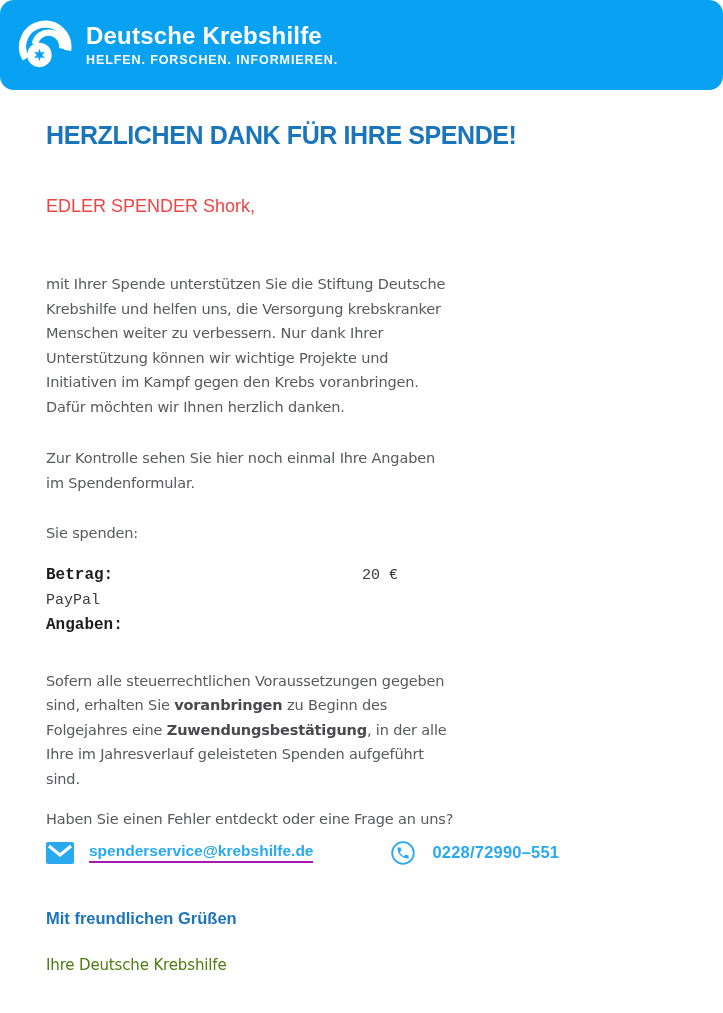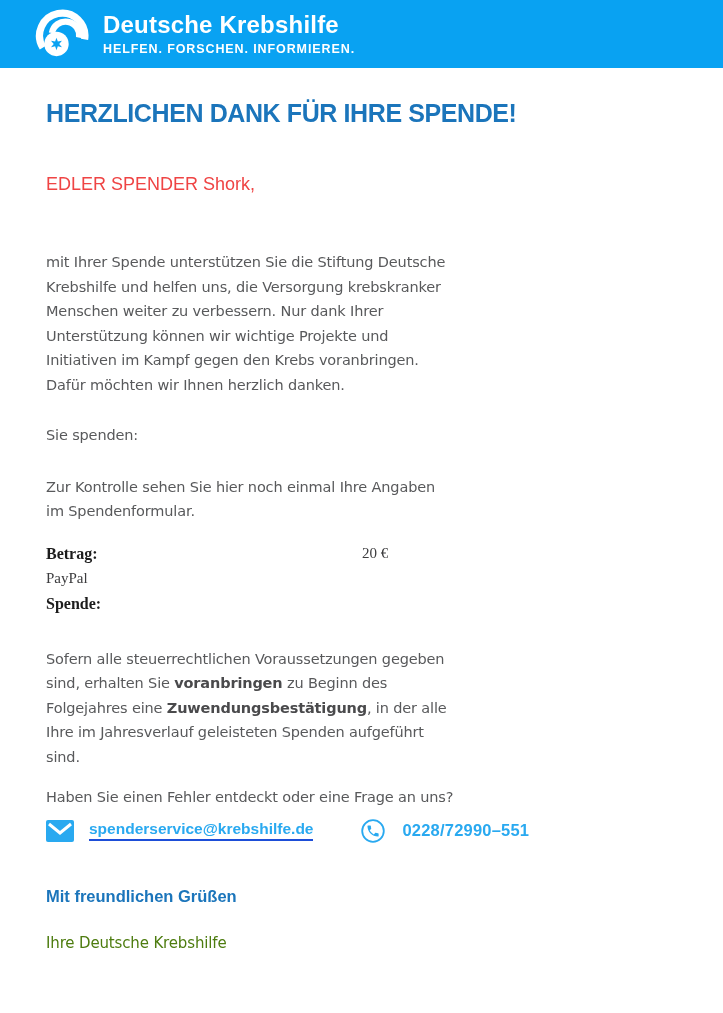--- a/index.html
+++ b/index.html
@@ -5,24 +5,25 @@
   * { box-sizing: border-box; margin: 0; padding: 0; }
   html, body { width: 723px; height: 1013px; }
   body {
     background: #ffffff;
     font-family: "DejaVu Sans", sans-serif;
     overflow: hidden;
   }
 
   
   .header {
-    width: 723px; height: 68px;
+    width: 723px; height: 90px;
     background: #09a2f2;
     display: flex; align-items: center;
-    padding-left: 32px;
+    padding-left: 15px;
+    border-radius: 14px;
   }
   .logo-wrap { width: 58px; height: 58px; flex: 0 0 auto; cursor: pointer; }
   .brand-text { margin-left: 13px; color: #ffffff; font-family: "Liberation Sans", sans-serif; }
   .brand-name { font-size: 24px; font-weight: bold; line-height: 1.12; letter-spacing: 0.2px; }
   .brand-tagline { font-size: 12.5px; font-weight: bold; letter-spacing: 0.9px; margin-top: 3px; }
 
   
   .main { padding: 0 46px; }
 
   .headline {
@@ -48,21 +49,21 @@
     white-space: pre-line;
   }
   .intro   { margin-top: 54px; }
   .control { margin-top: 27px; }
   .lead    { margin-top: 26px; }
   .tax     { margin-top: 31px; }
   .tax b   { color: #4a4a4c; }
   .question{ margin-top: 16px; }
 
   
-  .details { margin-top: 17px; font-family: Liberation Serif, serif; }
+  .details { margin-top: 17px; font-family: Liberation Mono, monospace; }
   .detail-row { display: flex; align-items: flex-start; min-height: 25px; }
   .detail-label {
     width: 316px; flex: 0 0 auto;
     font-size: 16px; font-weight: bold;
     color: #1c1c1c; line-height: 25px;
   }
   .detail-value {
     font-size: 15px; color: #3c3c3e;
     line-height: 25px; white-space: pre-line;
   }
@@ -75,25 +76,25 @@
     margin-top: 9px;
     display: flex; align-items: center;
     font-family: "Liberation Sans", sans-serif;
   }
   .mail-icon { width: 28px; height: 22px; display: inline-block; cursor: pointer; }
   .email-link {
     margin-left: 15px;
     font-size: 15.5px; font-weight: bold;
     color: #29a9f0;
     text-decoration: none;
-    border-bottom: 2px solid #1d4ed8;
+    border-bottom: 2px solid #a21caf;
     padding-bottom: 1px;
     cursor: pointer;
   }
-  .phone-group { margin-left: 48px; display: flex; align-items: center; }
+  .phone-group { margin-left: 78px; display: flex; align-items: center; }
   .phone-icon { width: 24px; height: 24px; display: inline-block; cursor: pointer; }
   .phone-link {
     margin-left: 17px;
     font-size: 16.5px; font-weight: bold;
     color: #29a9f0; text-decoration: none; cursor: pointer;
     letter-spacing: 0.2px;
   }
 
   
   .greeting {
@@ -132,35 +133,35 @@
 
   <p class="salutation">EDLER SPENDER Shork,</p>
 
   <p class="body-text intro">mit Ihrer Spende unterstützen Sie die Stiftung Deutsche
 Krebshilfe und helfen uns, die Versorgung krebskranker
 Menschen weiter zu verbessern. Nur dank Ihrer
 Unterstützung können wir wichtige Projekte und
 Initiativen im Kampf gegen den Krebs voranbringen.
 Dafür möchten wir Ihnen herzlich danken.</p>
 
-  <p class="body-text lead">Sie spenden:</p>
-
   <p class="body-text control">Zur Kontrolle sehen Sie hier noch einmal Ihre Angaben
 im Spendenformular.</p>
+
+  <p class="body-text lead">Sie spenden:</p>
 
   <div class="details">
     <div class="detail-row">
       <div class="detail-label">Betrag:</div>
       <div class="detail-value">20 €</div>
     </div>
     <div class="detail-row">
       <div class="detail-value">PayPal</div>
     </div>
     <div class="detail-row address">
-      <div class="detail-label">Spende:</div>
+      <div class="detail-label">Angaben:</div>
     </div>
   </div>
 
   <p class="body-text tax"><span>Sofern alle steuerrechtlichen Voraussetzungen gegeben
 sind, erhalten Sie </span><b>voranbringen</b><span> zu Beginn des
 Folgejahres eine </span><b>Zuwendungsbestätigung</b><span>, in der alle
 Ihre im Jahresverlauf geleisteten Spenden aufgeführt
 sind.</span></p>
 
   <p class="body-text question">Haben Sie einen Fehler entdeckt oder eine Frage an uns?</p>

